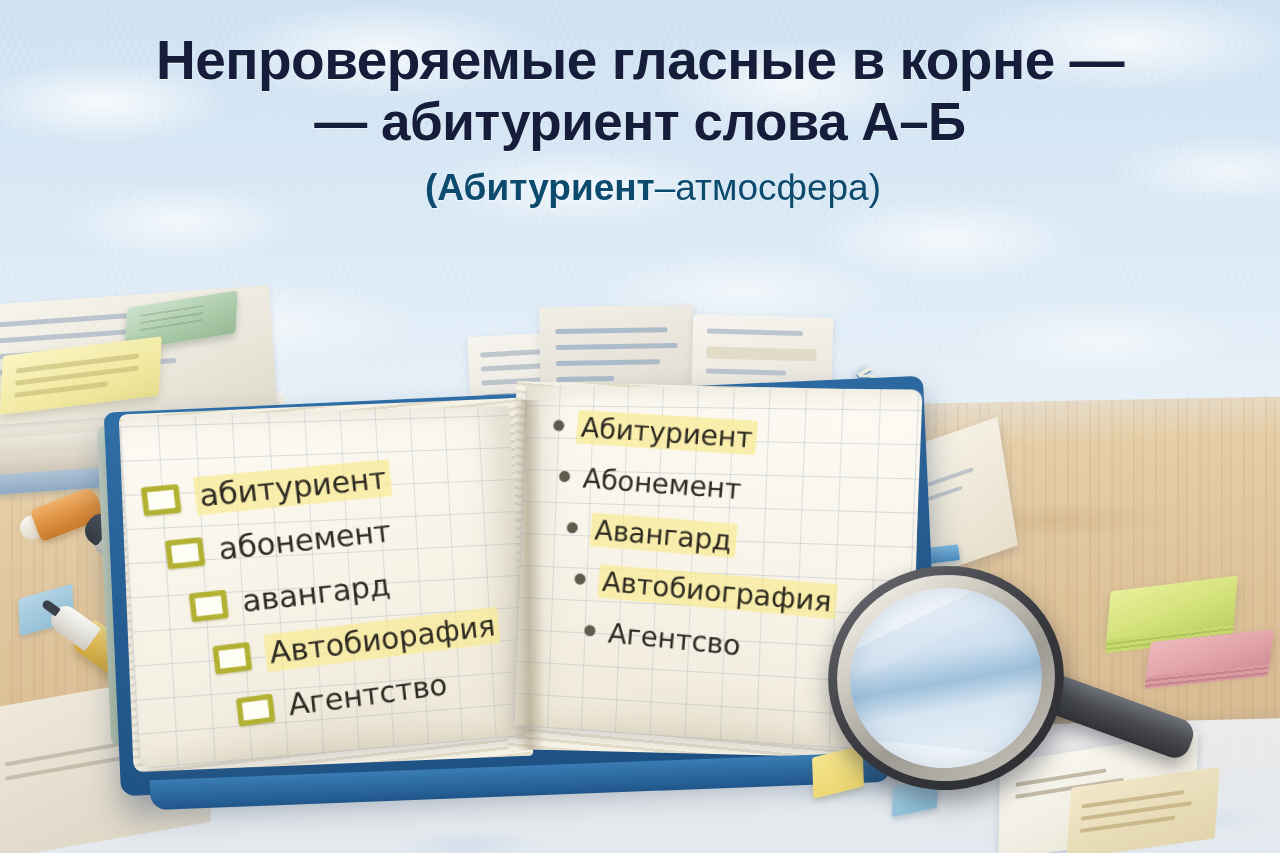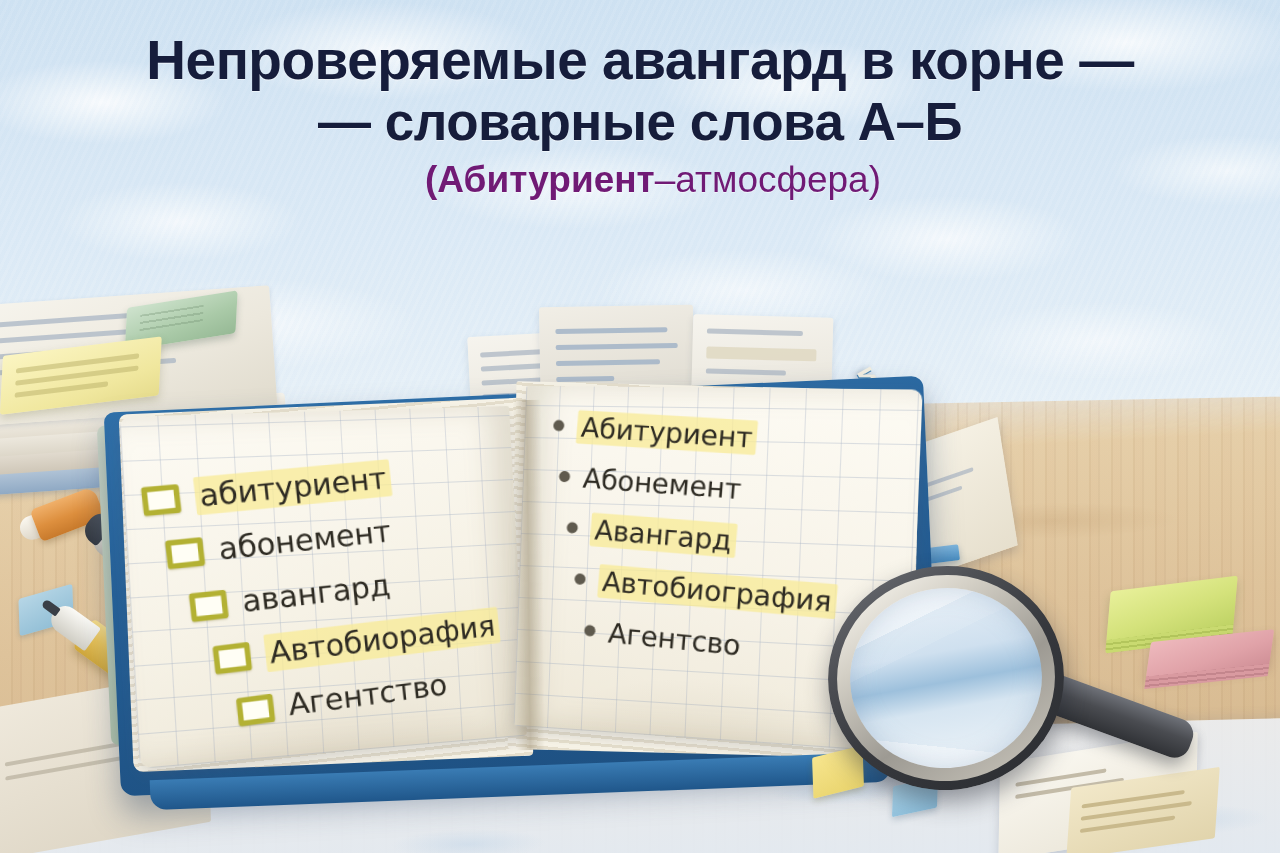--- a/index.html
+++ b/index.html
@@ -105,23 +105,23 @@
     color: #161d3b;
     font-weight: 700;
     font-size: 55px;
     line-height: 1.12;
     letter-spacing: -0.5px;
     text-shadow: 0 1px 0 rgba(255,255,255,.55);
     white-space: nowrap;
   }
   .title-line.l2 { font-size: 53px; }
   .subtitle {
-    margin-top: 8px;
+    margin-top: 16px;
     font-size: 37px;
-    color: #701a75;
+    color: #0c4a6e;
     white-space: nowrap;
     text-shadow: 0 1px 0 rgba(255,255,255,.5);
     padding-left: 26px;
   }
   .subtitle b { font-weight: 700; }
   .subtitle span.reg { font-weight: 400; }
 
   
   .stack {
     position: absolute;
@@ -661,22 +661,22 @@
 <div class="stage">
 
   <div class="sky"></div>
   <div class="sky-haze"></div>
   <div class="desk">
     <div class="desk-grain"></div>
     <div class="desk-blotch"></div>
   </div>
 
   <div class="header">
-    <div class="title-line">Непроверяемые авангард в корне —</div>
-    <div class="title-line l2">— словарные слова А–Б</div>
+    <div class="title-line">Непроверяемые гласные в корне —</div>
+    <div class="title-line l2">— абитуриент слова А–Б</div>
     <div class="subtitle">
       <b>(Абитуриент</b><span class="reg">–</span><span class="reg">атмосфера)</span>
     </div>
   </div>
 
   <div class="stack">
     <div class="slab s1"></div>
     <div class="slab s2"></div>
     <div class="slab s3"></div>
     <div class="slab s4"></div>

